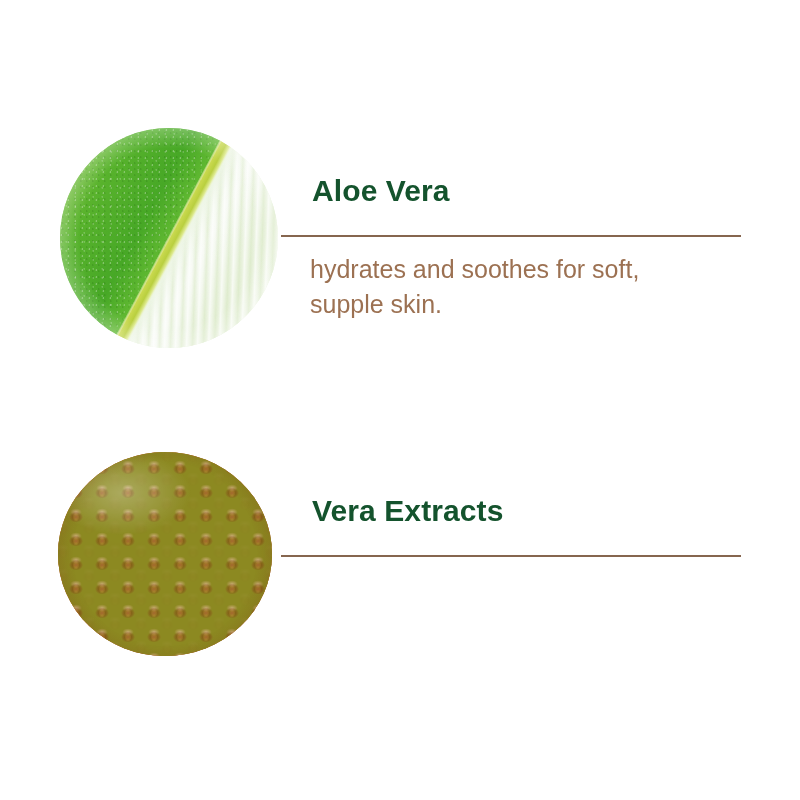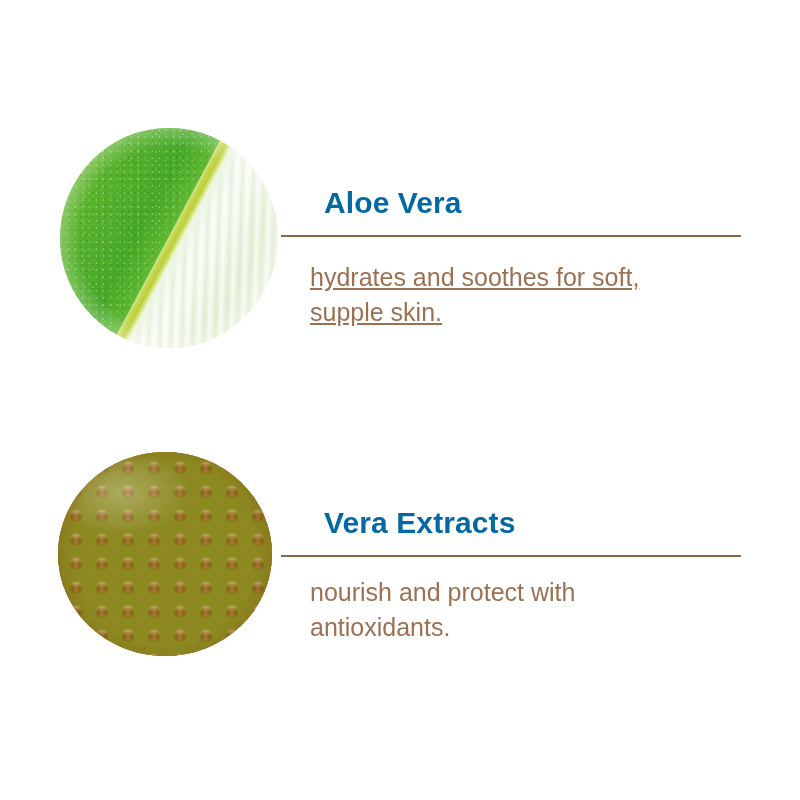--- a/index.html
+++ b/index.html
@@ -167,27 +167,27 @@
   
   .copy {
     position: absolute;
     left: 310px;
     width: 450px;
   }
   .copy-aloe  { top: 44px; }
   .copy-fruit { top: 40px; }
 
   .feature-title {
-    margin: 14px;
+    margin: 2px;
     font-family: "Liberation Sans", sans-serif;
     font-size: 30px;
     font-weight: bold;
     line-height: 34px;
     letter-spacing: .1px;
-    color: #0369a1;
+    color: #14532d;
     white-space: nowrap;
   }
 
   .divider {
     position: absolute;
     left: 281px;
     width: 460px;
     height: 2px;
     background: #86664f;
   }
@@ -197,21 +197,21 @@
   .feature-desc {
     margin: 0;
     font-family: "Liberation Sans", sans-serif;
     font-size: 25px;
     font-weight: normal;
     line-height: 35px;
     letter-spacing: 0;
     color: #9c7152;
     white-space: pre-line;
   }
-  .desc-aloe  { position: absolute; left: 310px; top: 260px; width: 450px; text-decoration: underline; }
+  .desc-aloe  { position: absolute; left: 310px; top: 252px; width: 450px; }
   .desc-fruit { position: absolute; left: 310px; top: 575px; width: 450px; }
 </style>
 </head>
 <body>
 
 <div class="page">
 
   <div class="feature feature-aloe">
 
     <div class="thumb thumb-aloe">
@@ -241,16 +241,14 @@
       <div class="fade-edge fade-edge-soft"></div>
     </div>
 
     <div class="copy copy-fruit">
       <h2 class="feature-title">Vera Extracts</h2>
     </div>
   </div>
 
   <div class="divider divider-fruit"></div>
 
-  <p class="feature-desc desc-fruit">nourish and protect with
-antioxidants.</p>
 
 </div>
 
 </body></html>

